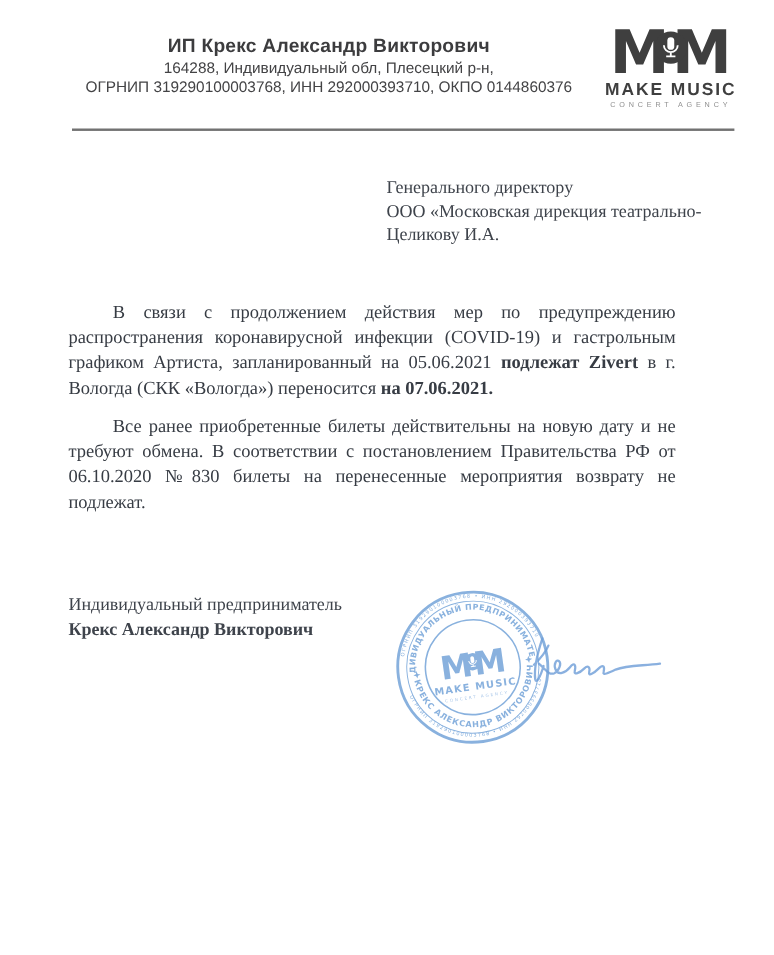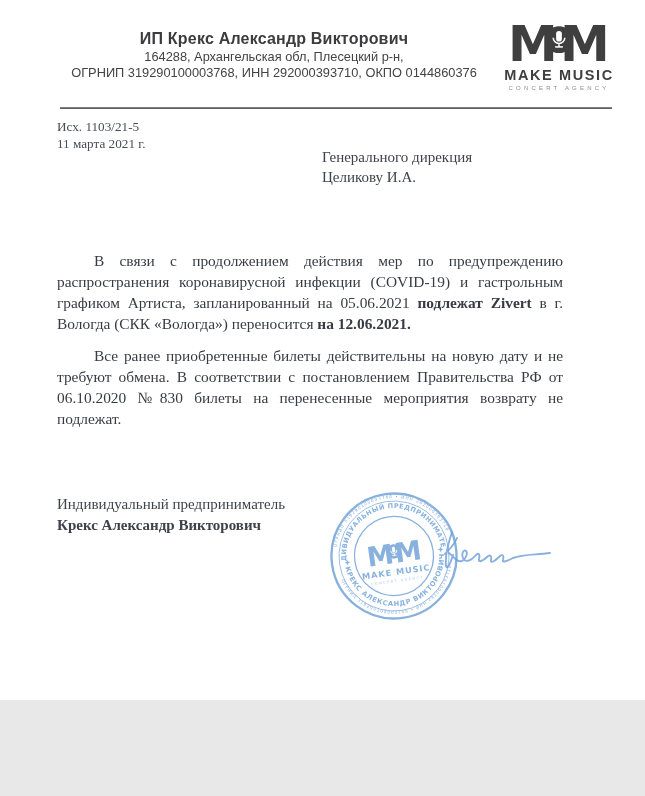--- a/index.html
+++ b/index.html
@@ -1,18 +1,18 @@
 <!DOCTYPE html>
 <html><head>
 <meta charset="utf-8">
 <style>
   html,body{margin:0;padding:0;}
   body{background:#e8e8e8;font-family:"Liberation Serif", serif;}
   .page{
-    position:relative;width:645px;height:700px;background:#ffffff;
+    position:relative;width:645px;height:796px;background:#ffffff;
     margin:0 auto;overflow:hidden;color:#3e434b;
   }
   
   .header-text{
     position:absolute;left:70px;top:29px;width:408px;text-align:center;
     font-family:"Liberation Sans", sans-serif;color:#3c3c3e;
   }
   .header-text .company{font-size:16px;font-weight:bold;line-height:20px;letter-spacing:.2px;}
   .header-text .addr{font-size:12.8px;line-height:15.5px;color:#434345;}
   .logo{position:absolute;left:498px;top:20px;width:122px;text-align:center;color:#3f3f3f;}
@@ -41,21 +41,21 @@
     transform:rotate(-8deg);opacity:.88;}
   .autograph{position:absolute;left:436px;top:510px;width:132px;height:80px;opacity:.9;}
 </style>
 </head>
 <body>
 
 <div class="page">
 
   <div class="header-text">
     <div class="company">ИП Крекс Александр Викторович</div>
-    <div class="addr">164288, Архангельская обл, Плесецкий р-н,</div>
+    <div class="addr">164288, Индивидуальный обл, Плесецкий р-н,</div>
     <div class="addr">ОГРНИП 319290100003768, ИНН 292000393710, ОКПО 0144860376</div>
   </div>
 
   <div class="logo">
     <svg class="mm" width="100" height="45" viewBox="0 0 104 46">
       <text x="-1" y="42" font-family="DejaVu Sans, sans-serif" font-weight="bold" font-size="52" fill="#3f3f3f">M</text>
       <text x="53" y="42" font-family="DejaVu Sans, sans-serif" font-weight="bold" font-size="52" fill="#3f3f3f">M</text>
       <circle cx="52" cy="20" r="14" fill="#3f3f3f"></circle>
       <g transform="translate(52,20)">
         <rect x="-3" y="-9" width="6" height="11" rx="3" fill="#ffffff"></rect>
@@ -63,32 +63,29 @@
         <line x1="0" y1="4.8" x2="0" y2="7.4" stroke="#ffffff" stroke-width="1.6"></line>
         <line x1="-4" y1="7.6" x2="4" y2="7.6" stroke="#ffffff" stroke-width="1.6"></line>
       </g>
     </svg>
     <div class="name">MAKE MUSIC</div>
     <div class="tagline">CONCERT AGENCY</div>
   </div>
 
   <div class="rule"></div>
 
-  <div class="ref">
-    <div>Исх. 1103/21-5</div>
-    <div>11 марта 2021 г.</div>
-  </div>
 
   <div class="addressee">
-    <div>Генерального дирекция</div>
+    <div>Генерального директору</div>
+    <div>ООО «Московская дирекция театрально-</div>
     <div>Целикову И.А.</div>
   </div>
 
   <div class="body-block">
-    <p><span>В связи с продолжением действия мер по предупреждению распространения коронавирусной инфекции (COVID-19) и гастрольным графиком Артиста, запланированный на 05.06.2021 </span><b>подлежат Zivert</b><span> в г. Вологда (СКК «Вологда») переносится </span><b>на 12.06.2021.</b></p>
+    <p><span>В связи с продолжением действия мер по предупреждению распространения коронавирусной инфекции (COVID-19) и гастрольным графиком Артиста, запланированный на 05.06.2021 </span><b>подлежат Zivert</b><span> в г. Вологда (СКК «Вологда») переносится </span><b>на 07.06.2021.</b></p>
     <p>Все ранее приобретенные билеты действительны на новую дату и не требуют обмена. В соответствии с постановлением Правительства РФ от 06.10.2020 №830 билеты на перенесенные мероприятия возврату не подлежат.</p>
   </div>
 
   <div class="sign-block">
     <div>Индивидуальный предприниматель</div>
     <div class="name">Крекс Александр Викторович</div>
   </div>
 
   <svg class="stamp" viewBox="0 0 134 134">
     <g transform="translate(67,67)">

